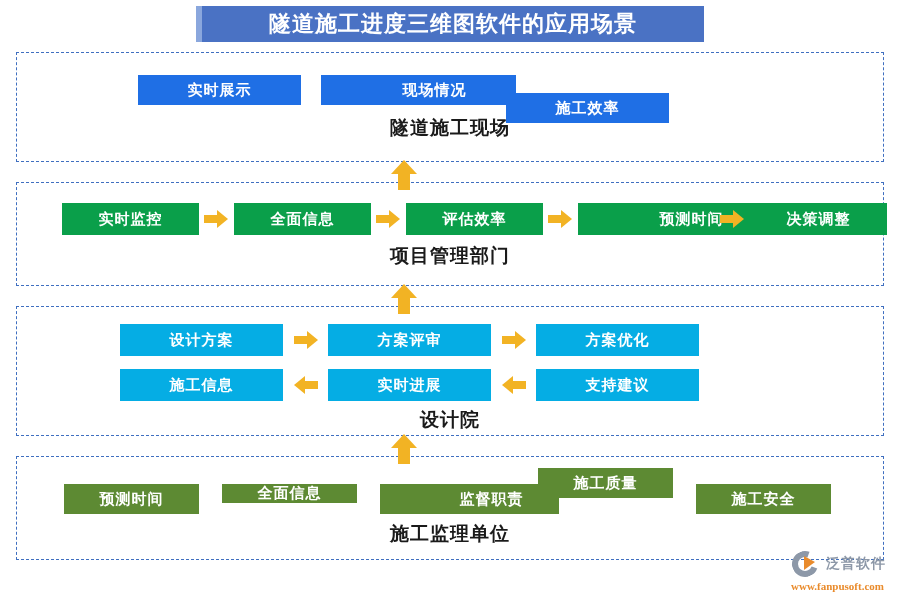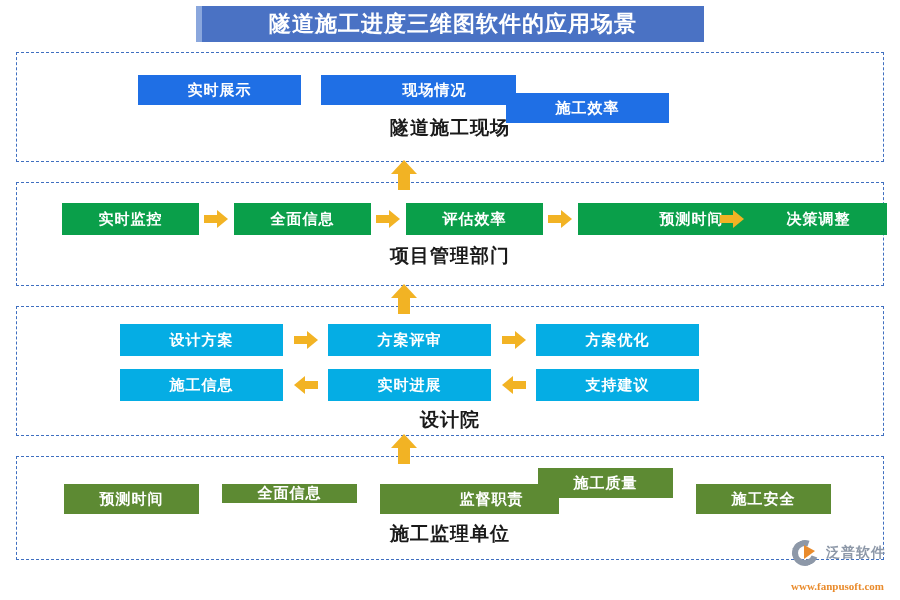--- a/index.html
+++ b/index.html
@@ -177,21 +177,21 @@
     color: #8d98a8;
     font-size: 14px;
     font-weight: bold;
     letter-spacing: 1px;
     font-family: "DejaVu Sans", "Liberation Sans", sans-serif;
   }
   #logo-url {
     color: #e98b2c;
     font-size: 11px;
     font-weight: bold;
-    margin-top: 12px;
+    margin-top: 1px;
     margin-right: 2px;
     font-family: "Liberation Serif", "DejaVu Serif", serif;
   }
 </style>
 </head>
 <body>
 
 <div id="title-banner">
   <span id="title-text">隧道施工进度三维图软件的应用场景</span>
 </div>

